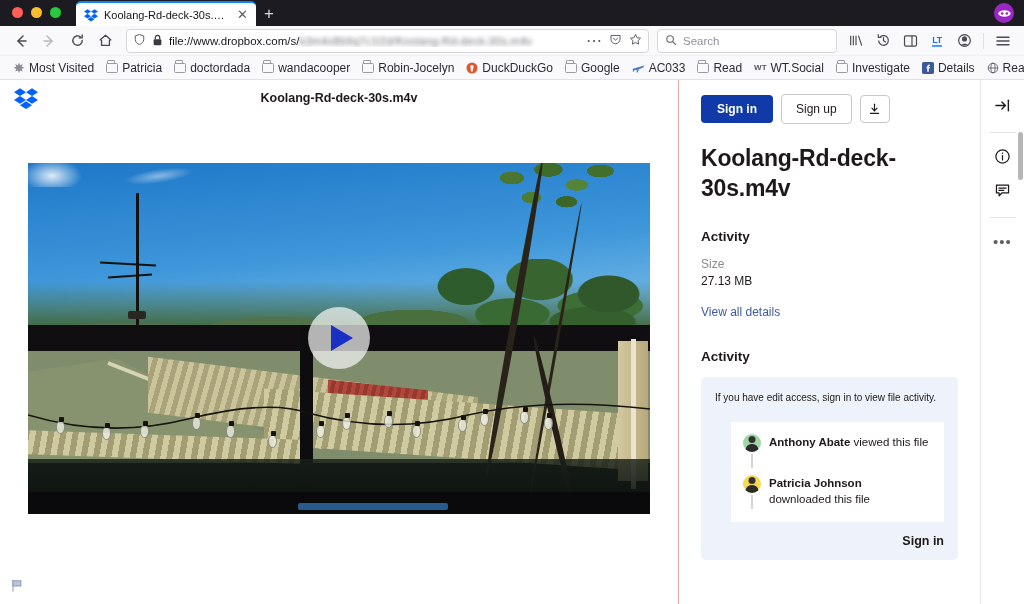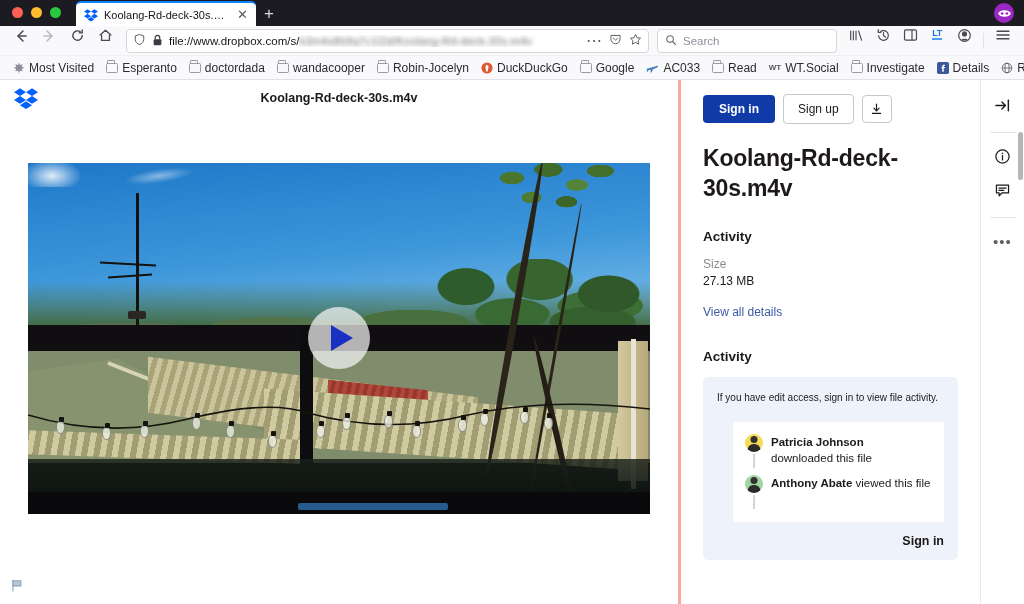--- a/index.html
+++ b/index.html
@@ -43,21 +43,21 @@
     position: absolute; right: 10px; top: 3px;
     width: 20px; height: 20px; border-radius: 50%;
     background: #9a27c4; display: flex; align-items: center; justify-content: center;
   }
 
   .navbar {
     height: 30px; background: #f9f9fb; display: flex; align-items: center;
     padding: 0 8px; gap: 2px; border-bottom: 1px solid #f0f0f4;
   }
   .navbtn {
-    width: 26px; height: 26px; display: flex; align-items: flex-start; justify-content: center;
+    width: 26px; height: 26px; display: flex; align-items: center; justify-content: center;
     color: #4a4a55; border-radius: 4px; cursor: pointer; flex: 0 0 26px;
   }
   .navbtn.dim { color: #b8b8c0; }
 
   .urlbar {
     flex: 1; height: 24px; background: #ffffff; border: 1px solid #d7d7db;
     border-radius: 4px; display: flex; align-items: center; gap: 6px;
     padding: 0 6px; margin: 0 6px; min-width: 0;
   }
   .url-text {
@@ -272,21 +272,21 @@
   .play-tri {
     width: 0; height: 0; margin-left: 5px;
     border-left: 22px solid #1a2fc4; border-top: 13px solid transparent;
     border-bottom: 13px solid transparent;
   }
 
   .flag-btn { position: absolute; left: 10px; bottom: 7px; cursor: pointer; }
 
   
   .sidebar {
-    width: 302px; flex: 0 0 302px; background: #ffffff; border-left: 3px solid #fca5a5;
+    width: 302px; flex: 0 0 302px; background: #ffffff; border-left: 1px solid #fca5a5;
     padding: 14px 22px 0 22px; overflow: hidden; position: relative;
   }
   .auth-row { display: flex; gap: 8px; align-items: center; margin-bottom: 20px; }
   .btn {
     height: 28px; border-radius: 4px; font-size: 12px; display: flex;
     align-items: center; justify-content: center; cursor: pointer; font-weight: bold;
   }
   .btn-primary { background: #0f3aa8; color: #fff; padding: 0 16px; }
   .btn-secondary {
     background: #fff; color: #1e1919; padding: 14px 14px;
@@ -504,21 +504,21 @@
 
     <div class="bm">
       <svg width="12" height="12" viewBox="0 0 16 16" fill="#8d8d98">
         <path d="M8 0.6 L9.4 4.2 L13 2.8 L11.6 6.4 L15.2 7.8 L11.6 9.2 L13 12.8 L9.4 11.4 L8 15 L6.6 11.4 L3 12.8 L4.4 9.2 L0.8 7.8 L4.4 6.4 L3 2.8 L6.6 4.2 Z"></path>
       </svg>
       <span class="bm-label">Most Visited</span>
     </div>
 
     <div class="bm">
       <span class="folder-ico"></span>
-      <span class="bm-label">Esperanto</span>
+      <span class="bm-label">Patricia</span>
     </div>
 
     <div class="bm">
       <span class="folder-ico"></span>
       <span class="bm-label">doctordada</span>
     </div>
 
     <div class="bm">
       <span class="folder-ico"></span>
       <span class="bm-label">wandacooper</span>
@@ -690,32 +690,32 @@
       <div class="sec-gap"></div>
 
       <div class="sec-head">Activity</div>
 
       <div class="activity-card">
         <div class="activity-text">If you have edit access, sign in to view file activity.</div>
 
         <div class="activity-inner">
           <div class="act-item">
             <div class="avatar-col">
+              <div class="avatar green"></div>
+              <div class="avatar-line"></div>
+            </div>
+            <div class="act-body"><b>Anthony Abate</b> <span>viewed this file</span></div>
+          </div>
+
+          <div class="act-item">
+            <div class="avatar-col">
               <div class="avatar yellow"></div>
               <div class="avatar-line"></div>
             </div>
             <div class="act-body"><b>Patricia Johnson</b><br><span>downloaded this file</span></div>
-          </div>
-
-          <div class="act-item">
-            <div class="avatar-col">
-              <div class="avatar green"></div>
-              <div class="avatar-line"></div>
-            </div>
-            <div class="act-body"><b>Anthony Abate</b> <span>viewed this file</span></div>
           </div>
         </div>
 
         <div class="signin-link">Sign in</div>
       </div>
     </div>
 
     <div class="rail">
       <div class="rail-btn">
         <svg width="17" height="17" viewBox="0 0 18 18" fill="none" stroke="#1e1919" stroke-width="1.5">

